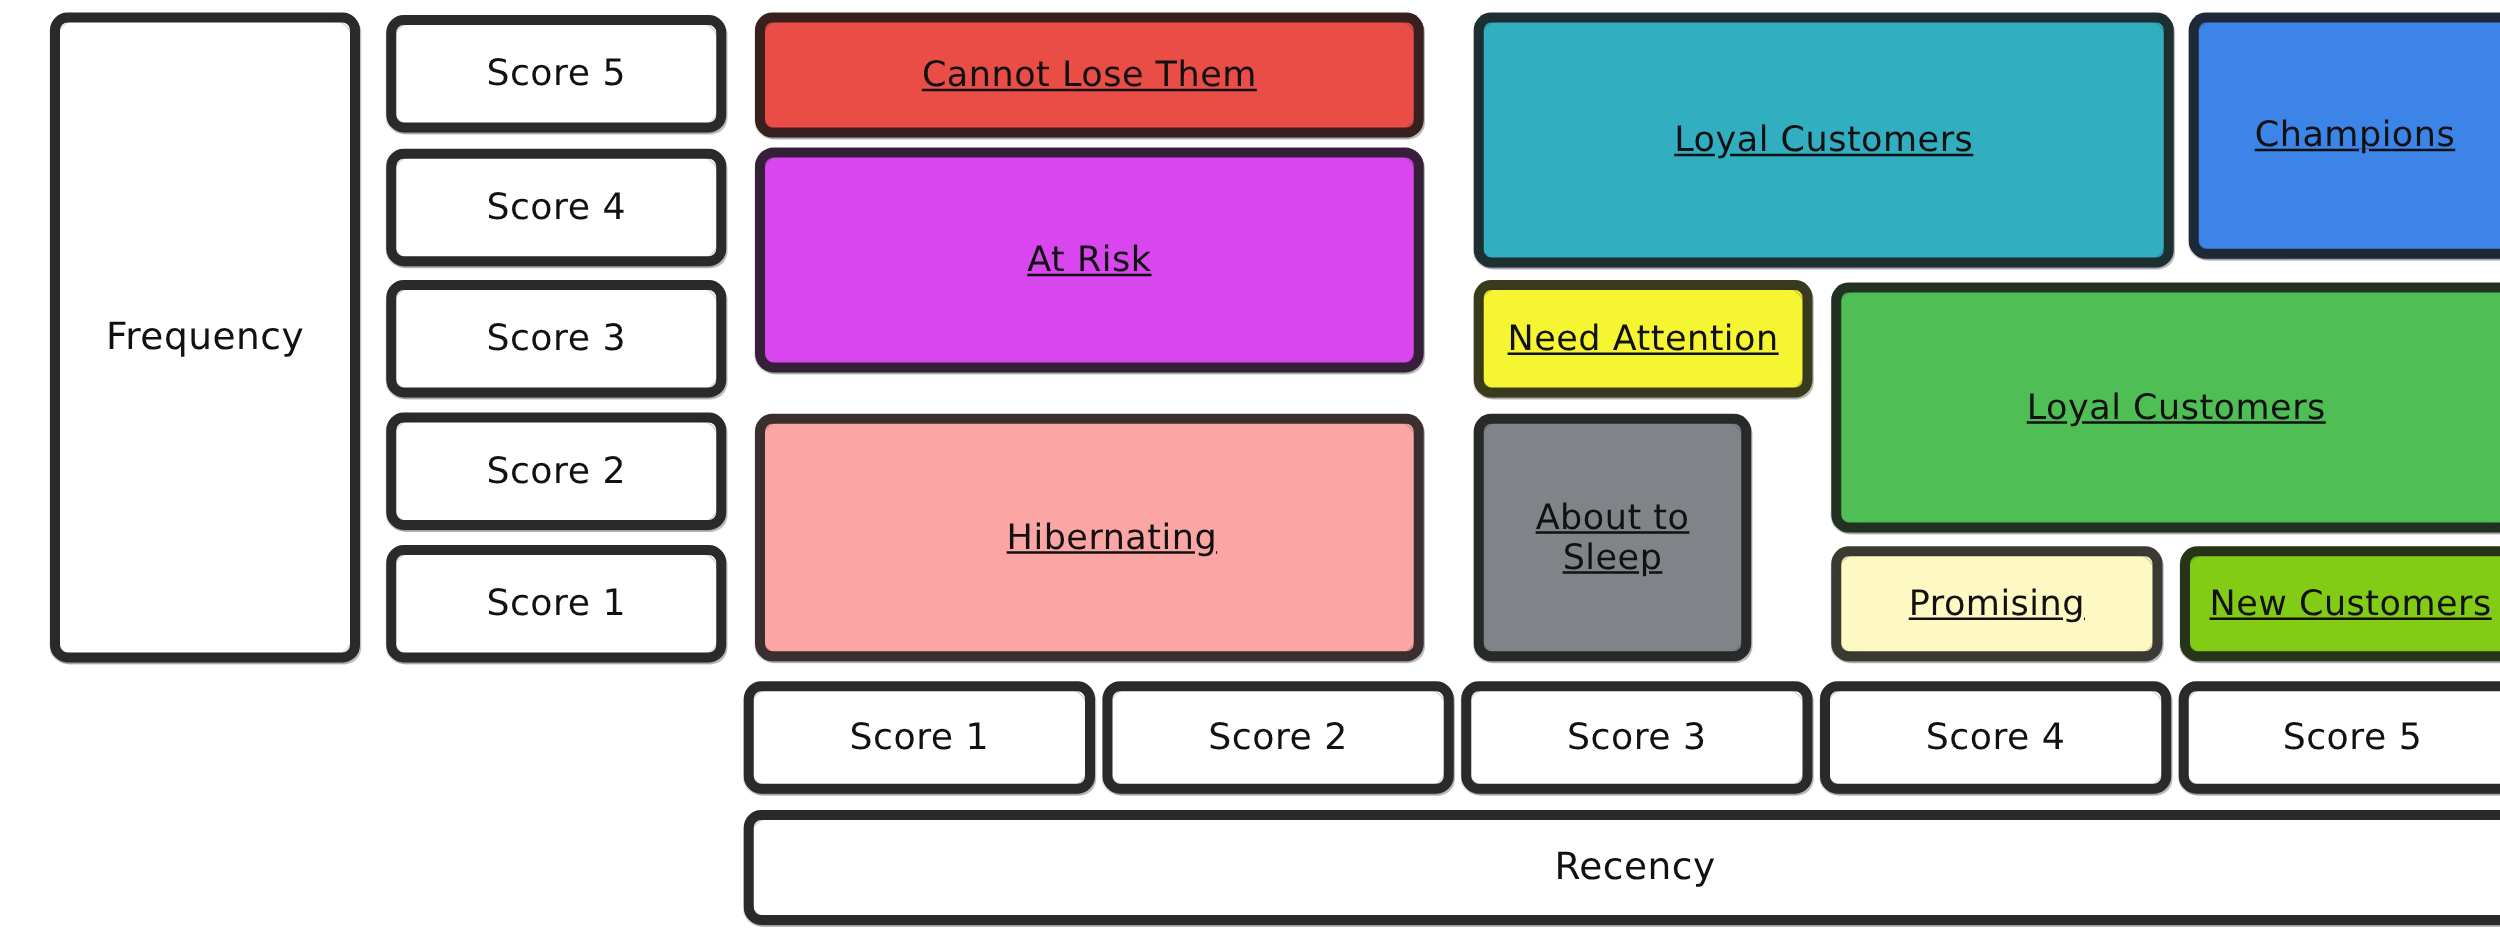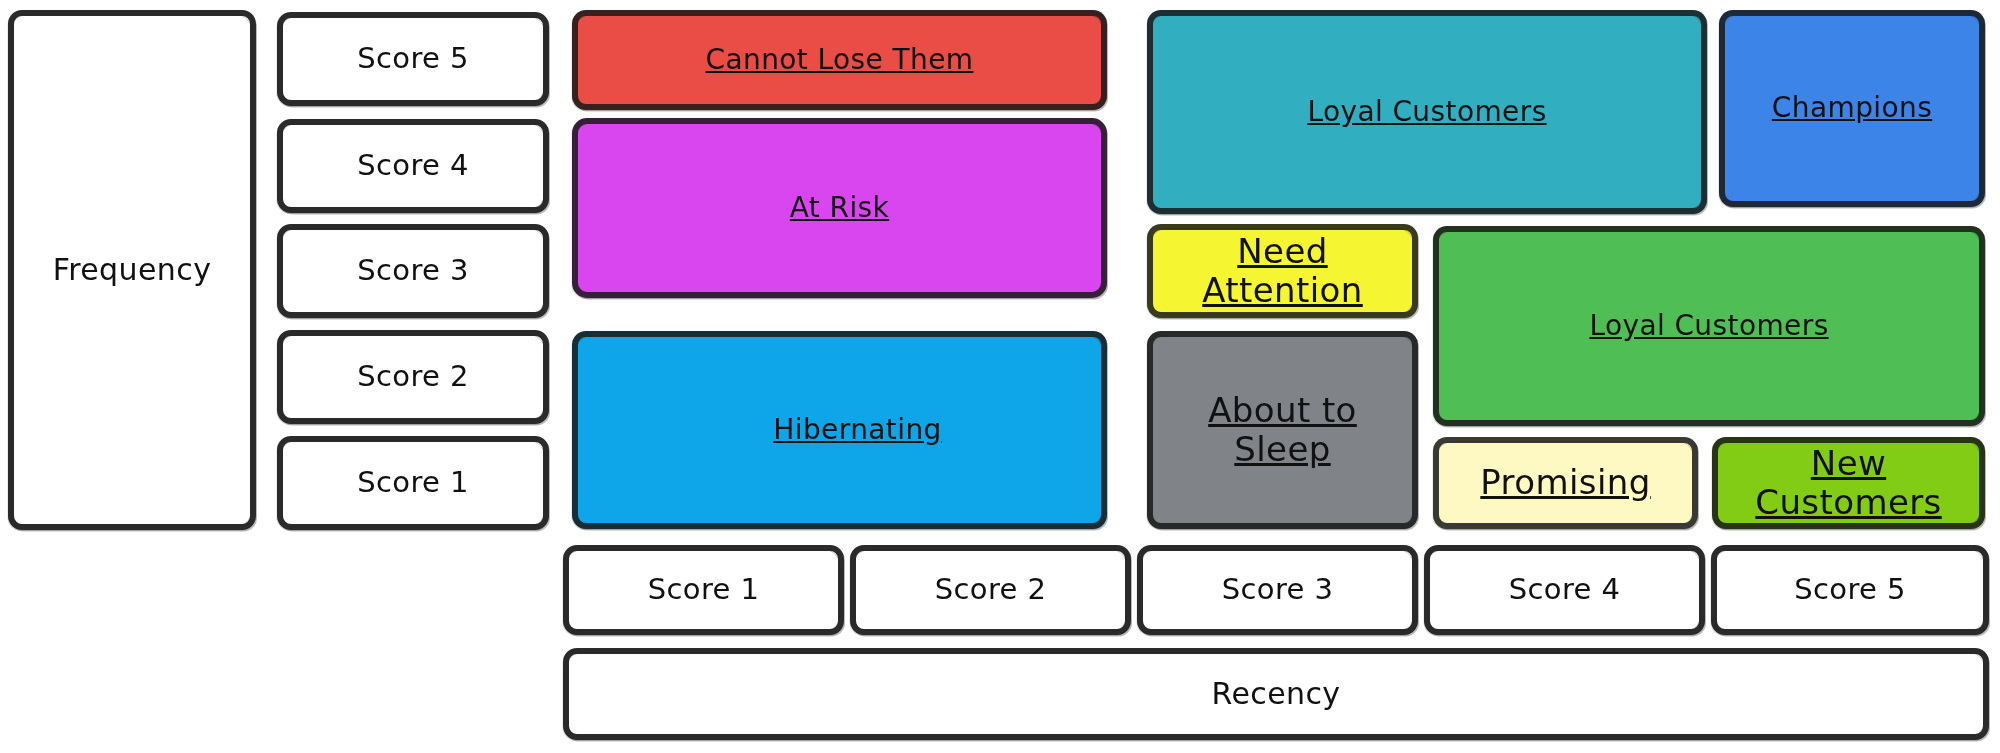--- a/index.html
+++ b/index.html
@@ -23,32 +23,33 @@
 
   
   .box {
     position: absolute;
     box-sizing: border-box;
     display: flex;
     align-items: center;
     justify-content: center;
     text-align: center;
     border-radius: 14px;
-    border: 6px solid #000000;
+    border: 8px solid #000000;
     color: #111111;
     font-family: "DejaVu Sans", sans-serif;
     font-size: 27px;
     font-weight: 400;
     letter-spacing: 0.4px;
     line-height: 1.15;
     padding: 4px 8px;
     
     box-shadow:
        1.5px 2px 0 -0.5px rgba(30,30,30,0.30),
       -1px  1.5px 0 -0.5px rgba(30,30,30,0.16);
+    margin-left: 32px;
   }
 
   .box.plain {
     background: #ffffff;
     border-color: #2a2a2a;
   }
 
   .box.tall-label {
     font-size: 29px;
   }
@@ -56,21 +57,21 @@
   .axis-label {
     font-size: 30px;
   }
 
   .seg {
     border-color: rgba(25,25,25,0.85);
     font-size: 28px;
     text-decoration: underline;
   }
 
-  .seg.small-text { font-size: 34px; }
+  .seg.small-text { font-size: 28px; }
 
   
   .box::after {
     content: "";
     position: absolute;
     left: -3px; top: -2px; right: -2px; bottom: -3px;
     border-radius: 16px;
     border: 1px solid rgba(40,40,40,0.20);
     pointer-events: none;
   }
@@ -89,31 +90,31 @@
   <div class="box plain tall-label" style="left:277px; top:224px; width:272px; height:94px;">Score 3</div>
 
   <div class="box plain tall-label" style="left:277px; top:330px; width:272px; height:94px;">Score 2</div>
 
   <div class="box plain tall-label" style="left:277px; top:436px; width:272px; height:94px;">Score 1</div>
 
   <div class="box seg" style="left:572px; top:10px; width:535px; height:100px; background:#ea4c46;">Cannot Lose Them</div>
 
   <div class="box seg" style="left:572px; top:118px; width:535px; height:180px; background:#d946ef;border-radius:15px;">At Risk</div>
 
-  <div class="box seg" style="left:572px; top:331px; width:535px; height:198px; background:#0ea5e9;padding-left:44px;">Hibernating</div>
+  <div class="box seg" style="left:572px; top:331px; width:535px; height:198px; background:#fca5a5;padding-left:44px;">Hibernating</div>
 
   <div class="box seg" style="left:1147px; top:10px; width:560px; height:204px; background:#32aec1;">Loyal Customers</div>
 
   <div class="box seg" style="left:1719px; top:10px; width:266px; height:197px; background:#3c84e8;">Champions</div>
 
   <div class="box seg small-text" style="left:1147px; top:224px; width:271px; height:94px; background:#f5f531;">Need Attention</div>
 
   <div class="box seg" style="left:1433px; top:226px; width:552px; height:200px; background:#4fbf55;">Loyal Customers</div>
 
-  <div class="box seg small-text" style="left:1147px; top:331px; width:271px; height:198px; background:#808488;">About to Sleep</div>
+  <div class="box seg small-text" style="left:1147px; top:331px; width:222px; height:198px; background:#808488;">About to Sleep</div>
 
   <div class="box seg small-text" style="left:1433px; top:437px; width:265px; height:92px; background:#fef9c3;">Promising</div>
 
   <div class="box seg small-text" style="left:1712px; top:437px; width:273px; height:92px; background:#82cc16;">New Customers</div>
 
   <div class="box plain tall-label" style="left:563px; top:545px; width:281px; height:90px;">Score 1</div>
 
   <div class="box plain tall-label" style="left:850px; top:545px; width:281px; height:90px;">Score 2</div>
 
   <div class="box plain tall-label" style="left:1137px; top:545px; width:281px; height:90px;">Score 3</div>

